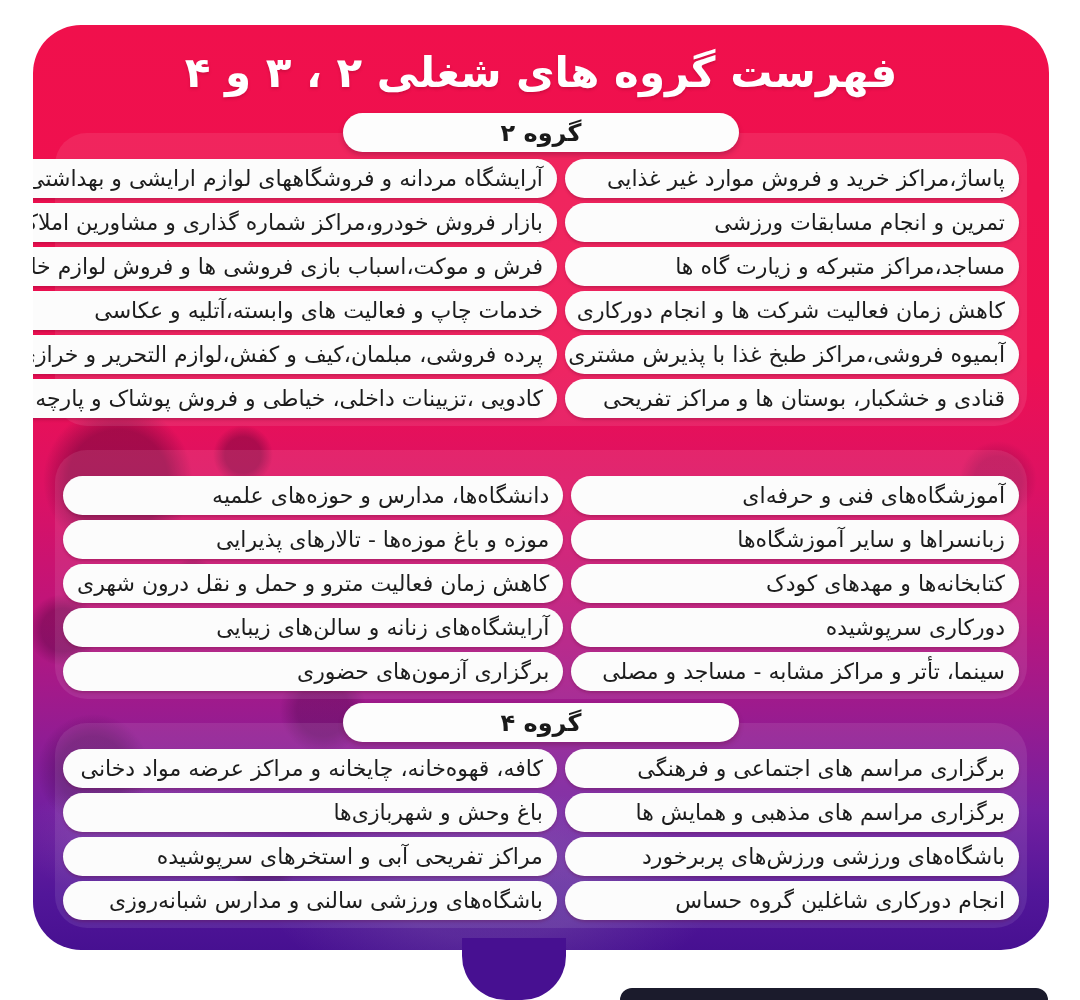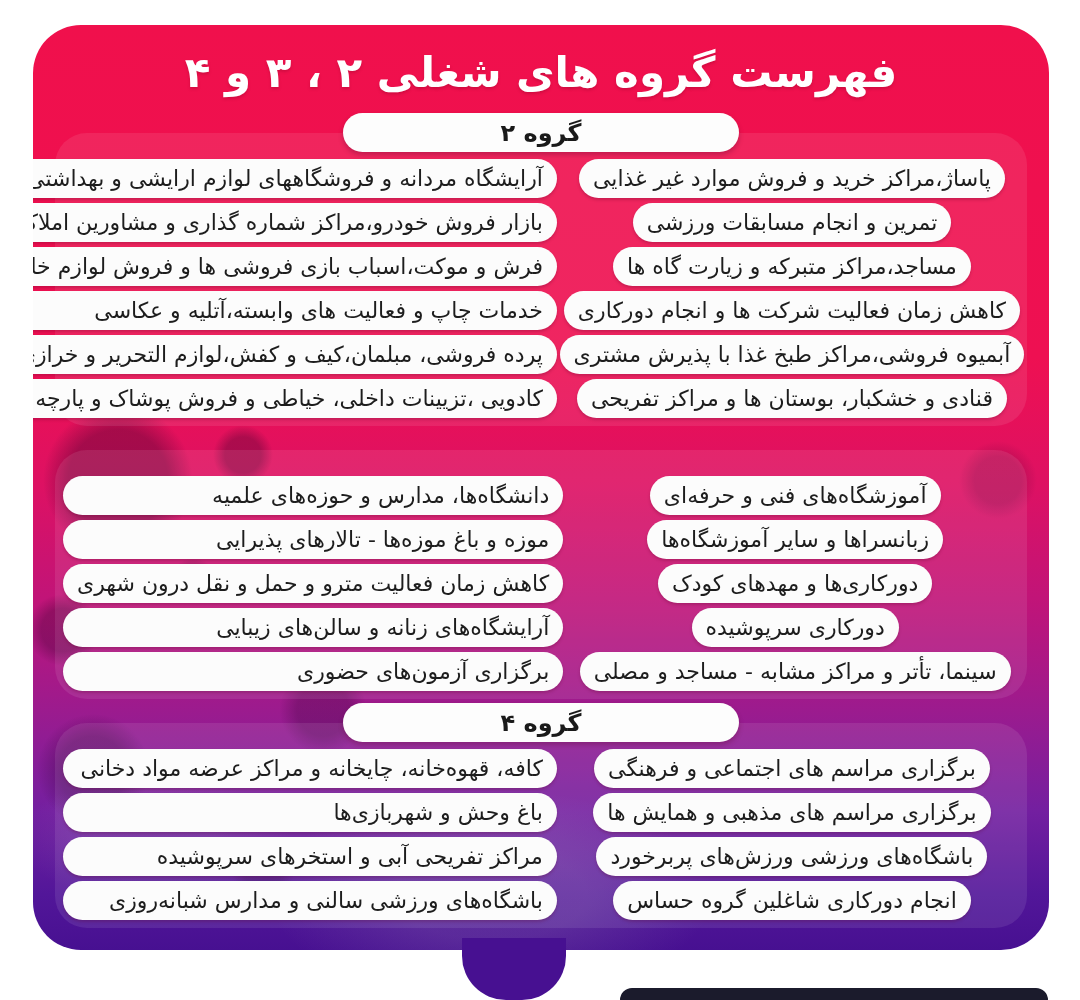--- a/index.html
+++ b/index.html
@@ -46,21 +46,21 @@
     position:absolute; top:-20px; left:50%; transform:translateX(-50%);
     width:396px; height:39px; border-radius:20px; background:#fdfdfd;
     box-shadow:0 3px 5px rgba(90,0,40,.30);
     display:flex; align-items:center; justify-content:center;
   }
   .section-header span {
     font-size:24px; font-weight:bold; color:#1a1a1a; line-height:1;
   }
   .cols { display:flex; gap:8px; }
   .col { display:flex; flex-direction:column; gap:5px; }
-  .col-right { width:47.5%;align-items:center; }
+  .col-right { width:47.5%; }
   .col-left  { flex:1; }
   .pill {
     background:#fcfcfc; border-radius:22px; height:39px;
     display:flex; align-items:center; padding:0 14px;
     font-size:22px; color:#1d1d1d; white-space:nowrap; overflow:hidden;
     box-shadow:0 2px 3px rgba(90,0,40,.25);
   }
 
   
   .card-tail {
@@ -103,21 +103,21 @@
                 <div class="pill">کادویی ،تزیینات داخلی، خیاطی  و فروش پوشاک و پارچه</div>
               </div>
     </div>
   </div>
 
   <div class="section">
     <div class="cols">
       <div class="col col-right">
                 <div class="pill">آموزشگاه‌های فنی و حرفه‌ای</div>
                 <div class="pill">زبانسراها و سایر آموزشگاه‌ها</div>
-                <div class="pill">دورکاری‌ها و مهدهای کودک</div>
+                <div class="pill">کتابخانه‌ها و مهدهای کودک</div>
                 <div class="pill">دورکاری سرپوشیده</div>
                 <div class="pill">سینما، تأتر و مراکز مشابه -  مساجد و مصلی</div>
               </div>
       <div class="col col-left">
                 <div class="pill">دانشگاه‌ها، مدارس و حوزه‌های علمیه</div>
                 <div class="pill">موزه و باغ موزه‌ها  -  تالارهای پذیرایی</div>
                 <div class="pill">کاهش زمان فعالیت مترو و حمل و نقل درون شهری</div>
                 <div class="pill">آرایشگاه‌های زنانه و سالن‌های زیبایی</div>
                 <div class="pill">برگزاری آزمون‌های حضوری</div>
               </div>

